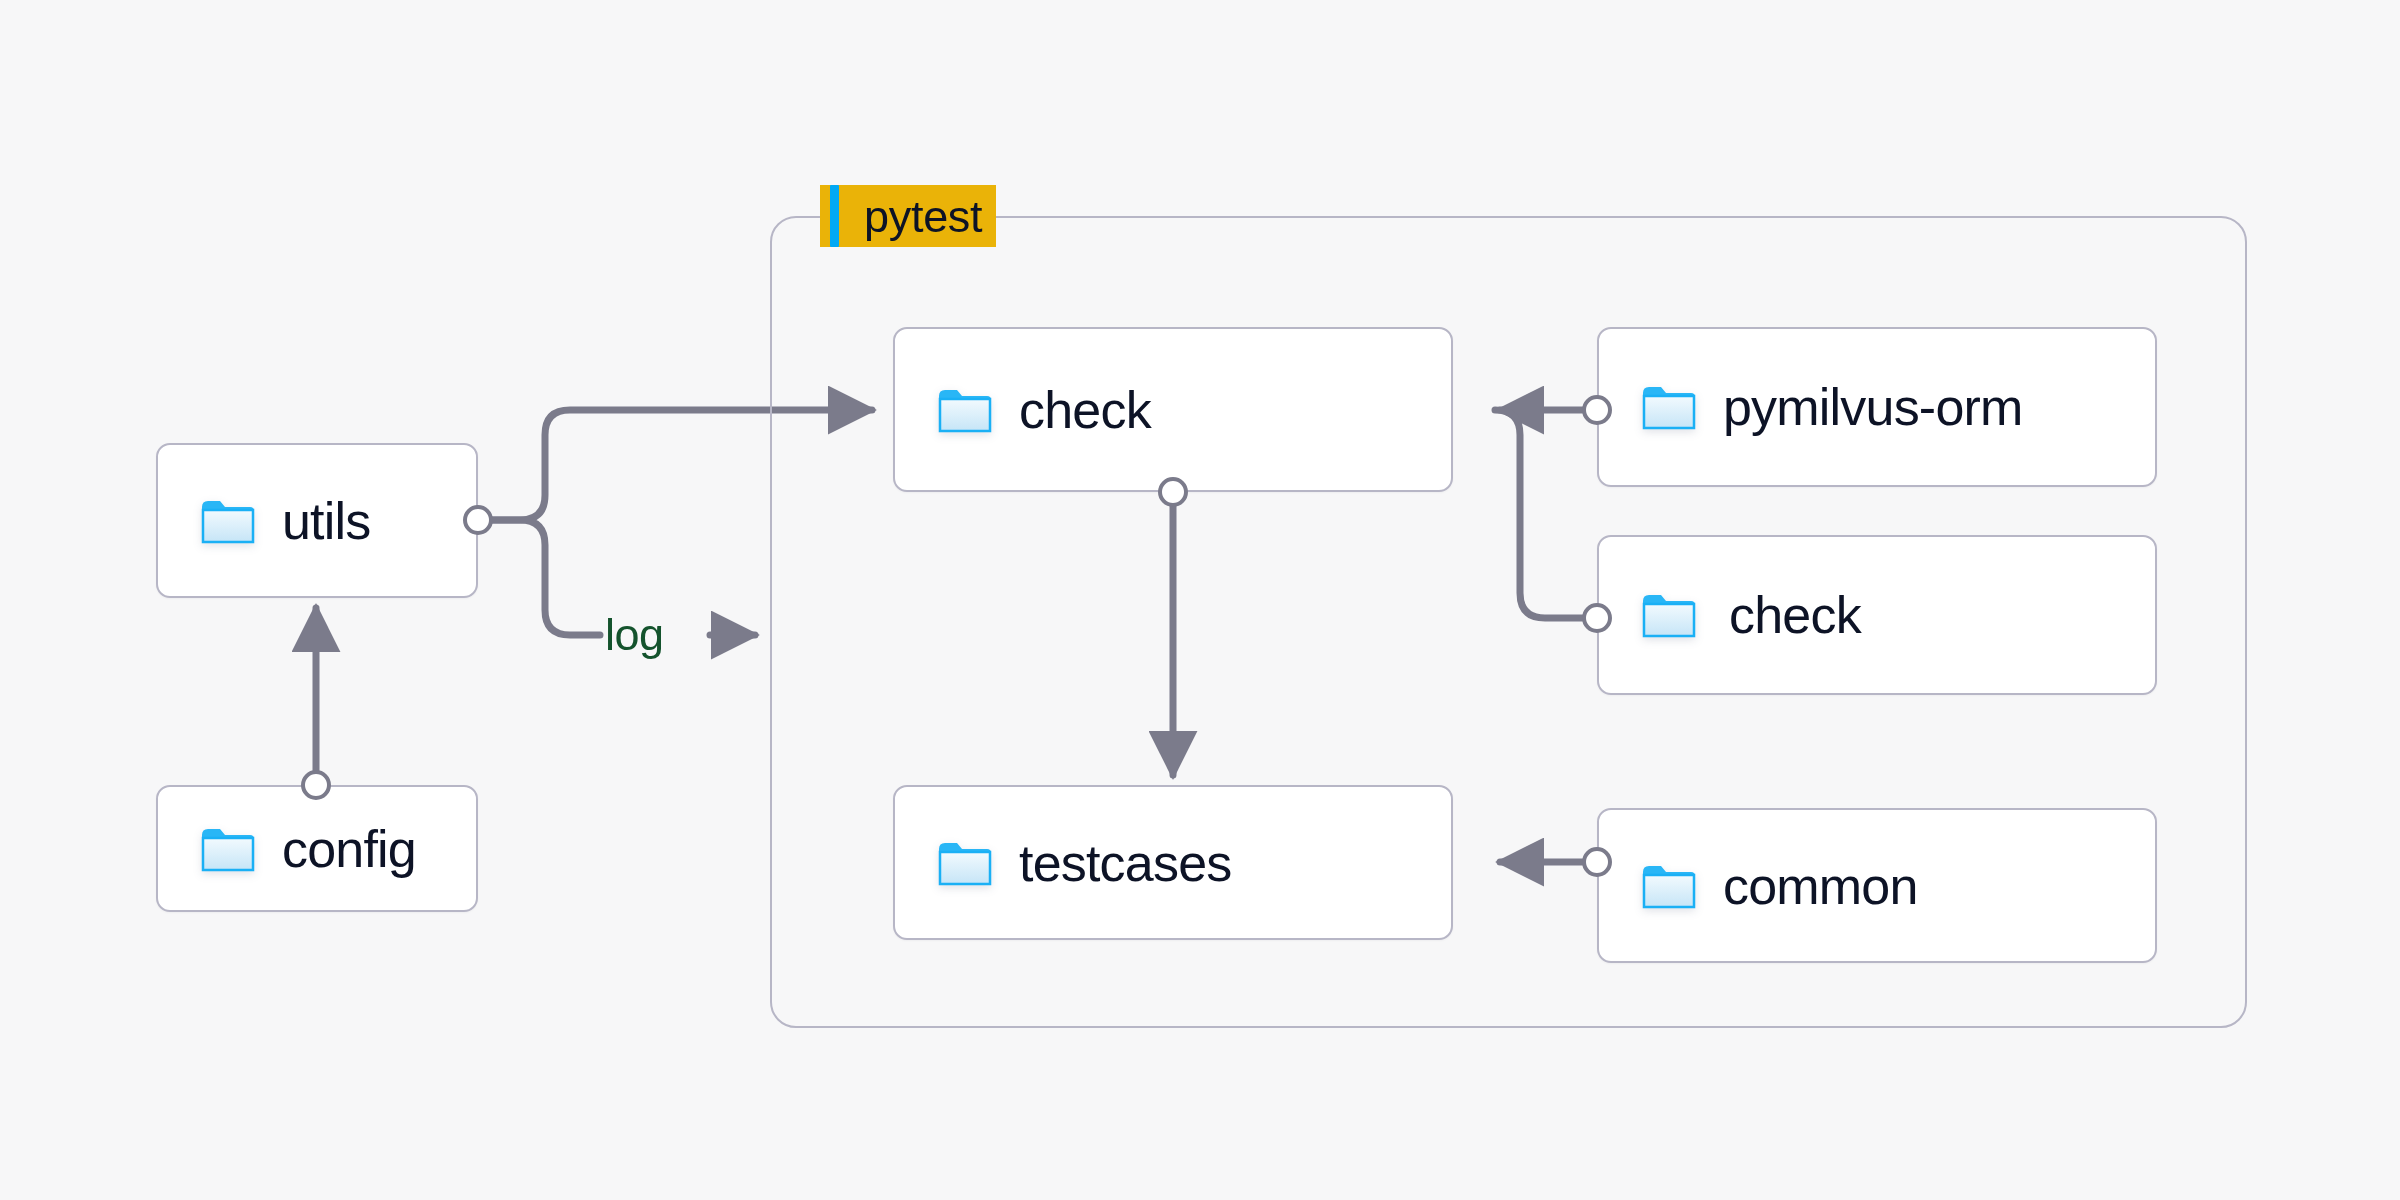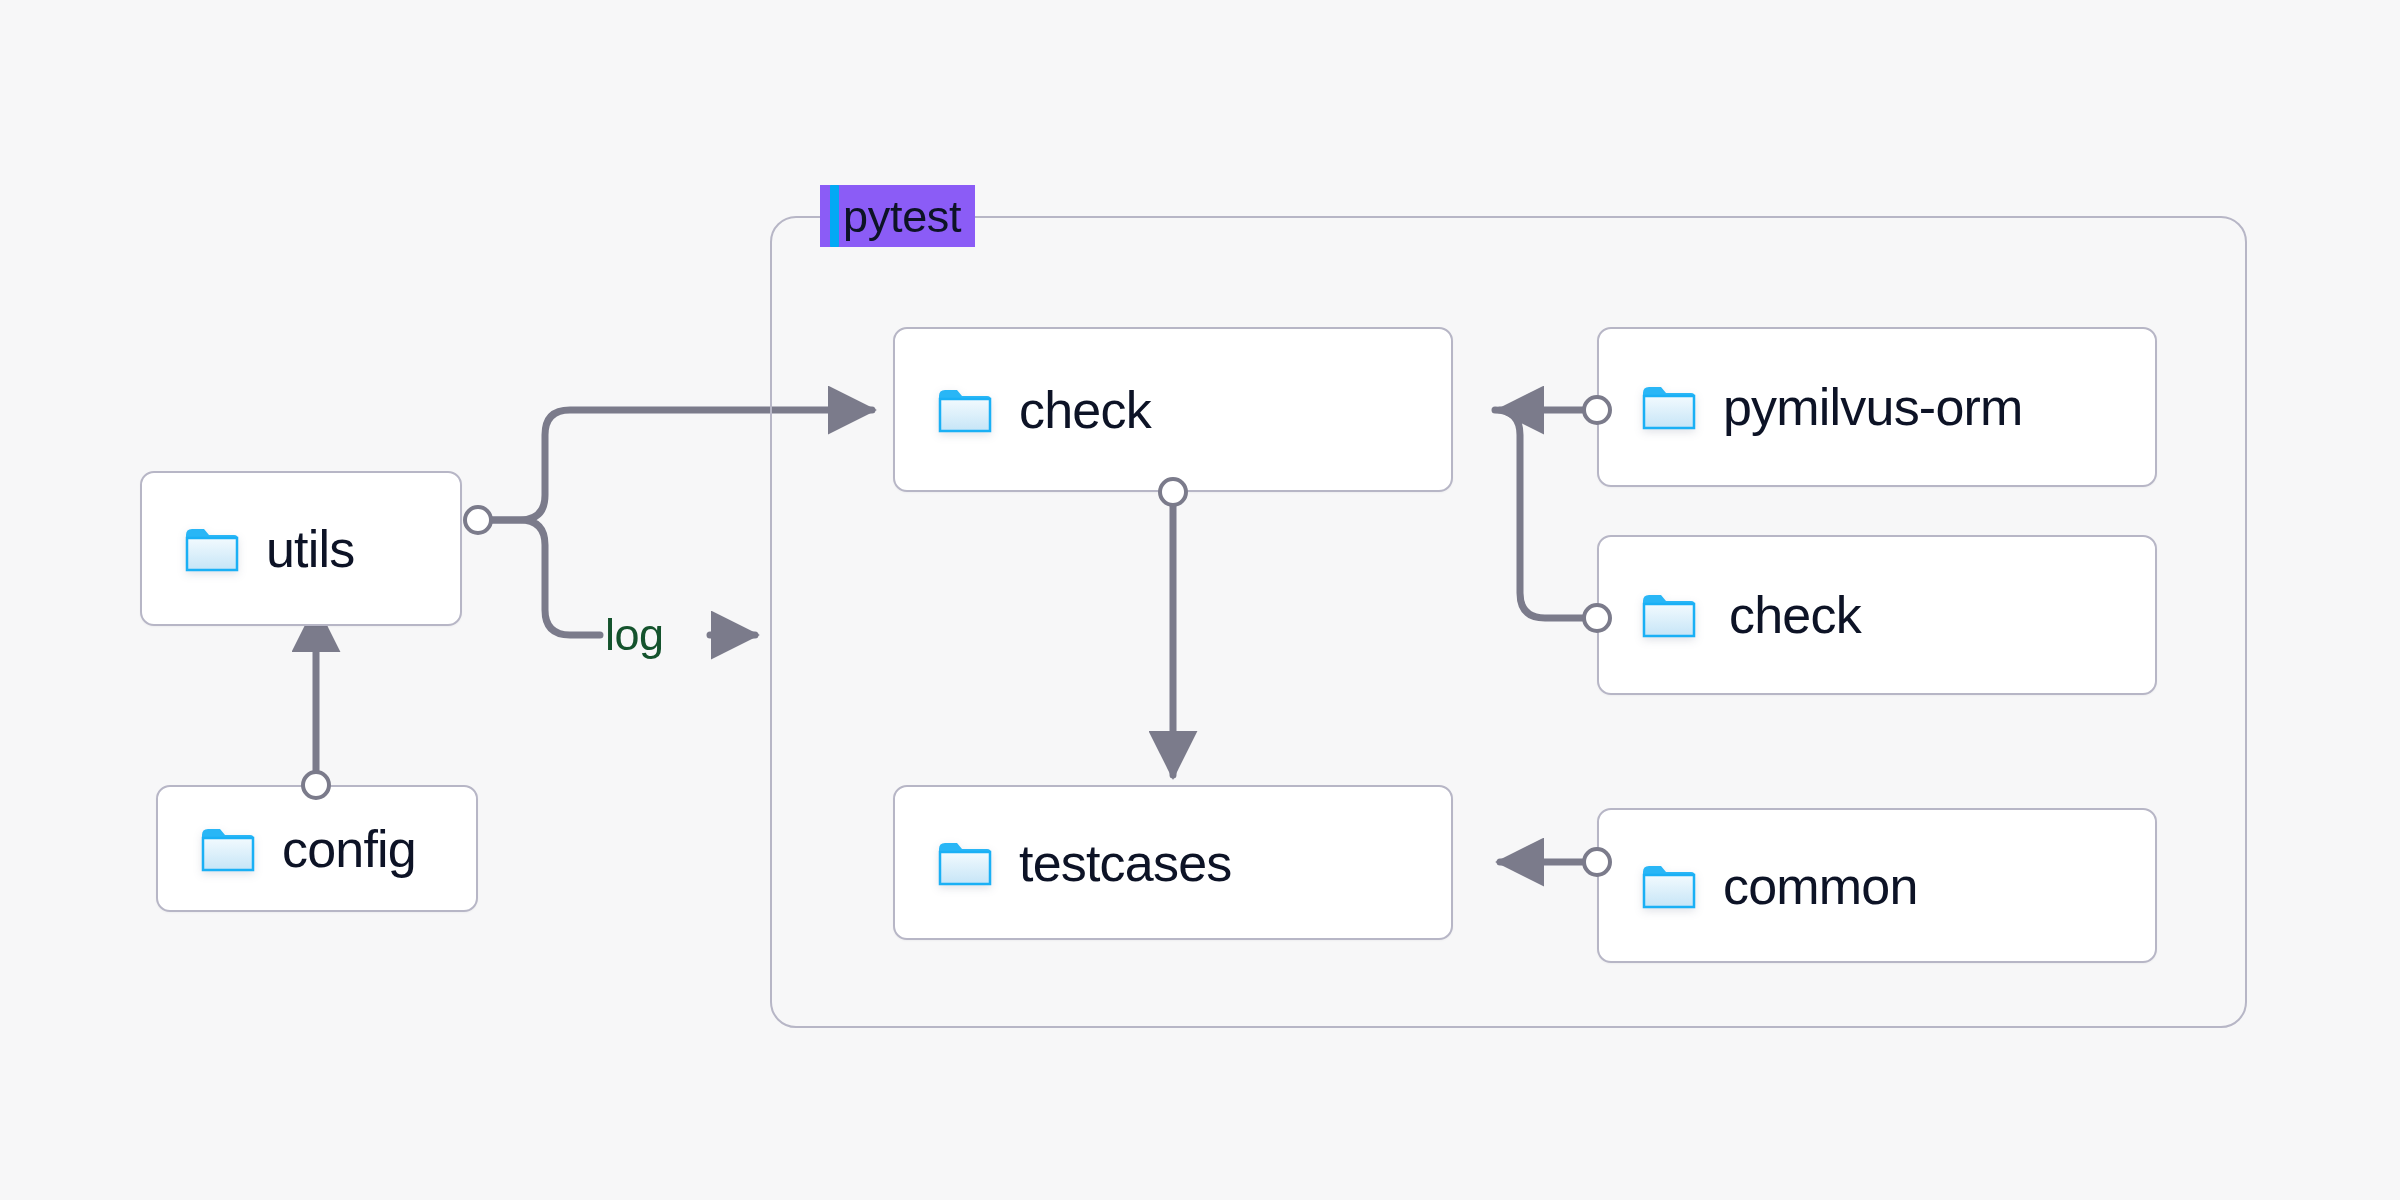--- a/index.html
+++ b/index.html
@@ -35,22 +35,22 @@
     position: absolute;
     border: 2px solid #b7b6c6;
     border-radius: 26px;
     background: transparent;
     box-sizing: border-box;
   }
   .group-label-wrap {
     position: absolute;
     display: flex;
     align-items: center;
-    gap: 4px;
-    background: #8b5cf6;
+    gap: 25px;
+    background: #eab308;
     padding: 0 14px 0 10px;
     height: 62px;
   }
   .group-accent {
     width: 9px;
     height: 62px;
     background: #03a9f4;
     border-radius: 1px;
     flex: none;
   }
@@ -149,21 +149,21 @@
     </g>
   </svg>
 
   <div class="group-box" style="left:770px; top:216px; width:1477px; height:812px;"></div>
 
   <div class="group-label-wrap" style="left:820px; top:185px;">
     <span class="group-accent"></span>
     <span class="group-label">pytest</span>
   </div>
 
-  <div class="node" style="left:140px; top:443px; width:322px; height:155px;margin-top:28px;">
+  <div class="node" style="left:156px; top:443px; width:322px; height:155px;">
     <span class="folder-icon">
       <svg width="56" height="48" viewBox="0 0 56 48">
         <path d="M2 10 Q2 4 8 4 L20 4 L25 10 L50 10 Q54 10 54 14 L54 42 Q54 46 50 46 L6 46 Q2 46 2 42 Z" fill="#29b6f6"></path>
         <path d="M3 13 L53 13 L53 45 L3 45 Z" fill="url(#folderGrad)" stroke="#1ab0f5" stroke-width="2.5"></path>
       </svg>
     </span>
     <span class="node-label">utils</span>
   </div>
   <span class="port" style="left:463px; top:505px;"></span>
 

